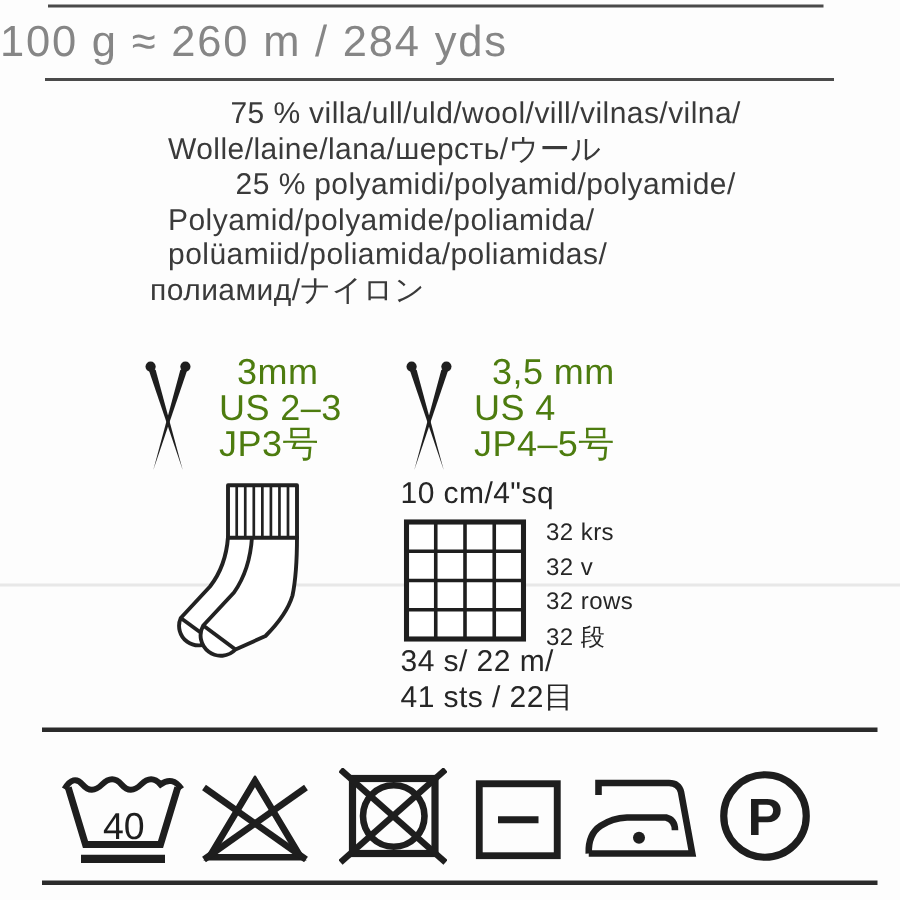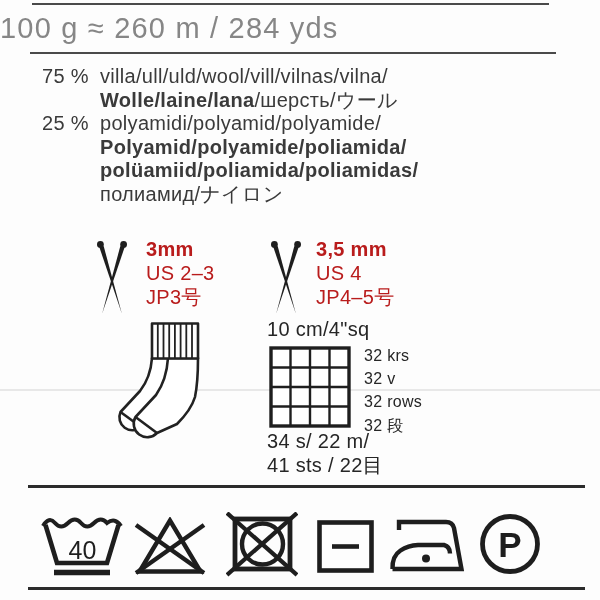--- a/index.html
+++ b/index.html
@@ -15,28 +15,28 @@
   #fold-line{position:absolute;top:389px;left:0;width:600px;height:1.5px;background:#e8e8e8;}
 
   .metric{
     position:absolute;top:12px;left:0;width:600px;text-align:left;
     font-size:29px;letter-spacing:1.2px;color:#868686;white-space:nowrap;
   }
 
   .fiber{position:absolute;top:65px;left:0;width:600px;font-size:20px;line-height:23.6px;
     letter-spacing:0.3px;color:#3a3a3a;white-space:nowrap;}
   .fl{padding-left:100px;}
-  .fl.l1{padding-left:42px;}
+  .fl.l1{padding-left:42px;text-align:center;}
   .pct{display:inline-block;width:58px;}
-  .b{font-weight:bold;}
+  .b{font-weight:normal;margin-left:12px;}
 
   .needle-svg{position:absolute;width:40px;height:76px;}
   #needle1{left:92px;top:240px;}
   #needle2{left:266px;top:240px;}
-  .ntext{position:absolute;font-size:20px;line-height:24px;letter-spacing:0.3px;color:#b91c1c;white-space:nowrap;}
+  .ntext{position:absolute;font-size:24px;line-height:24px;letter-spacing:0.3px;color:#4d7c0f;white-space:nowrap;}
   #ntext1{left:146px;top:237px;}
   #ntext2{left:316px;top:237px;}
 
   #sock{position:absolute;left:112px;top:322px;width:102px;height:124px;}
 
   #gauge-label{position:absolute;left:267px;top:318px;font-size:20px;letter-spacing:0.3px;color:#262626;white-space:nowrap;}
   #grid{position:absolute;left:269px;top:346px;width:82px;height:82px;}
   #gauge-rows{position:absolute;left:364px;top:344px;font-size:16px;line-height:23.2px;letter-spacing:0.3px;color:#262626;white-space:nowrap;}
   #gauge-sts{position:absolute;left:267px;top:429px;font-size:20px;line-height:24px;letter-spacing:0.3px;color:#262626;white-space:nowrap;}
 

